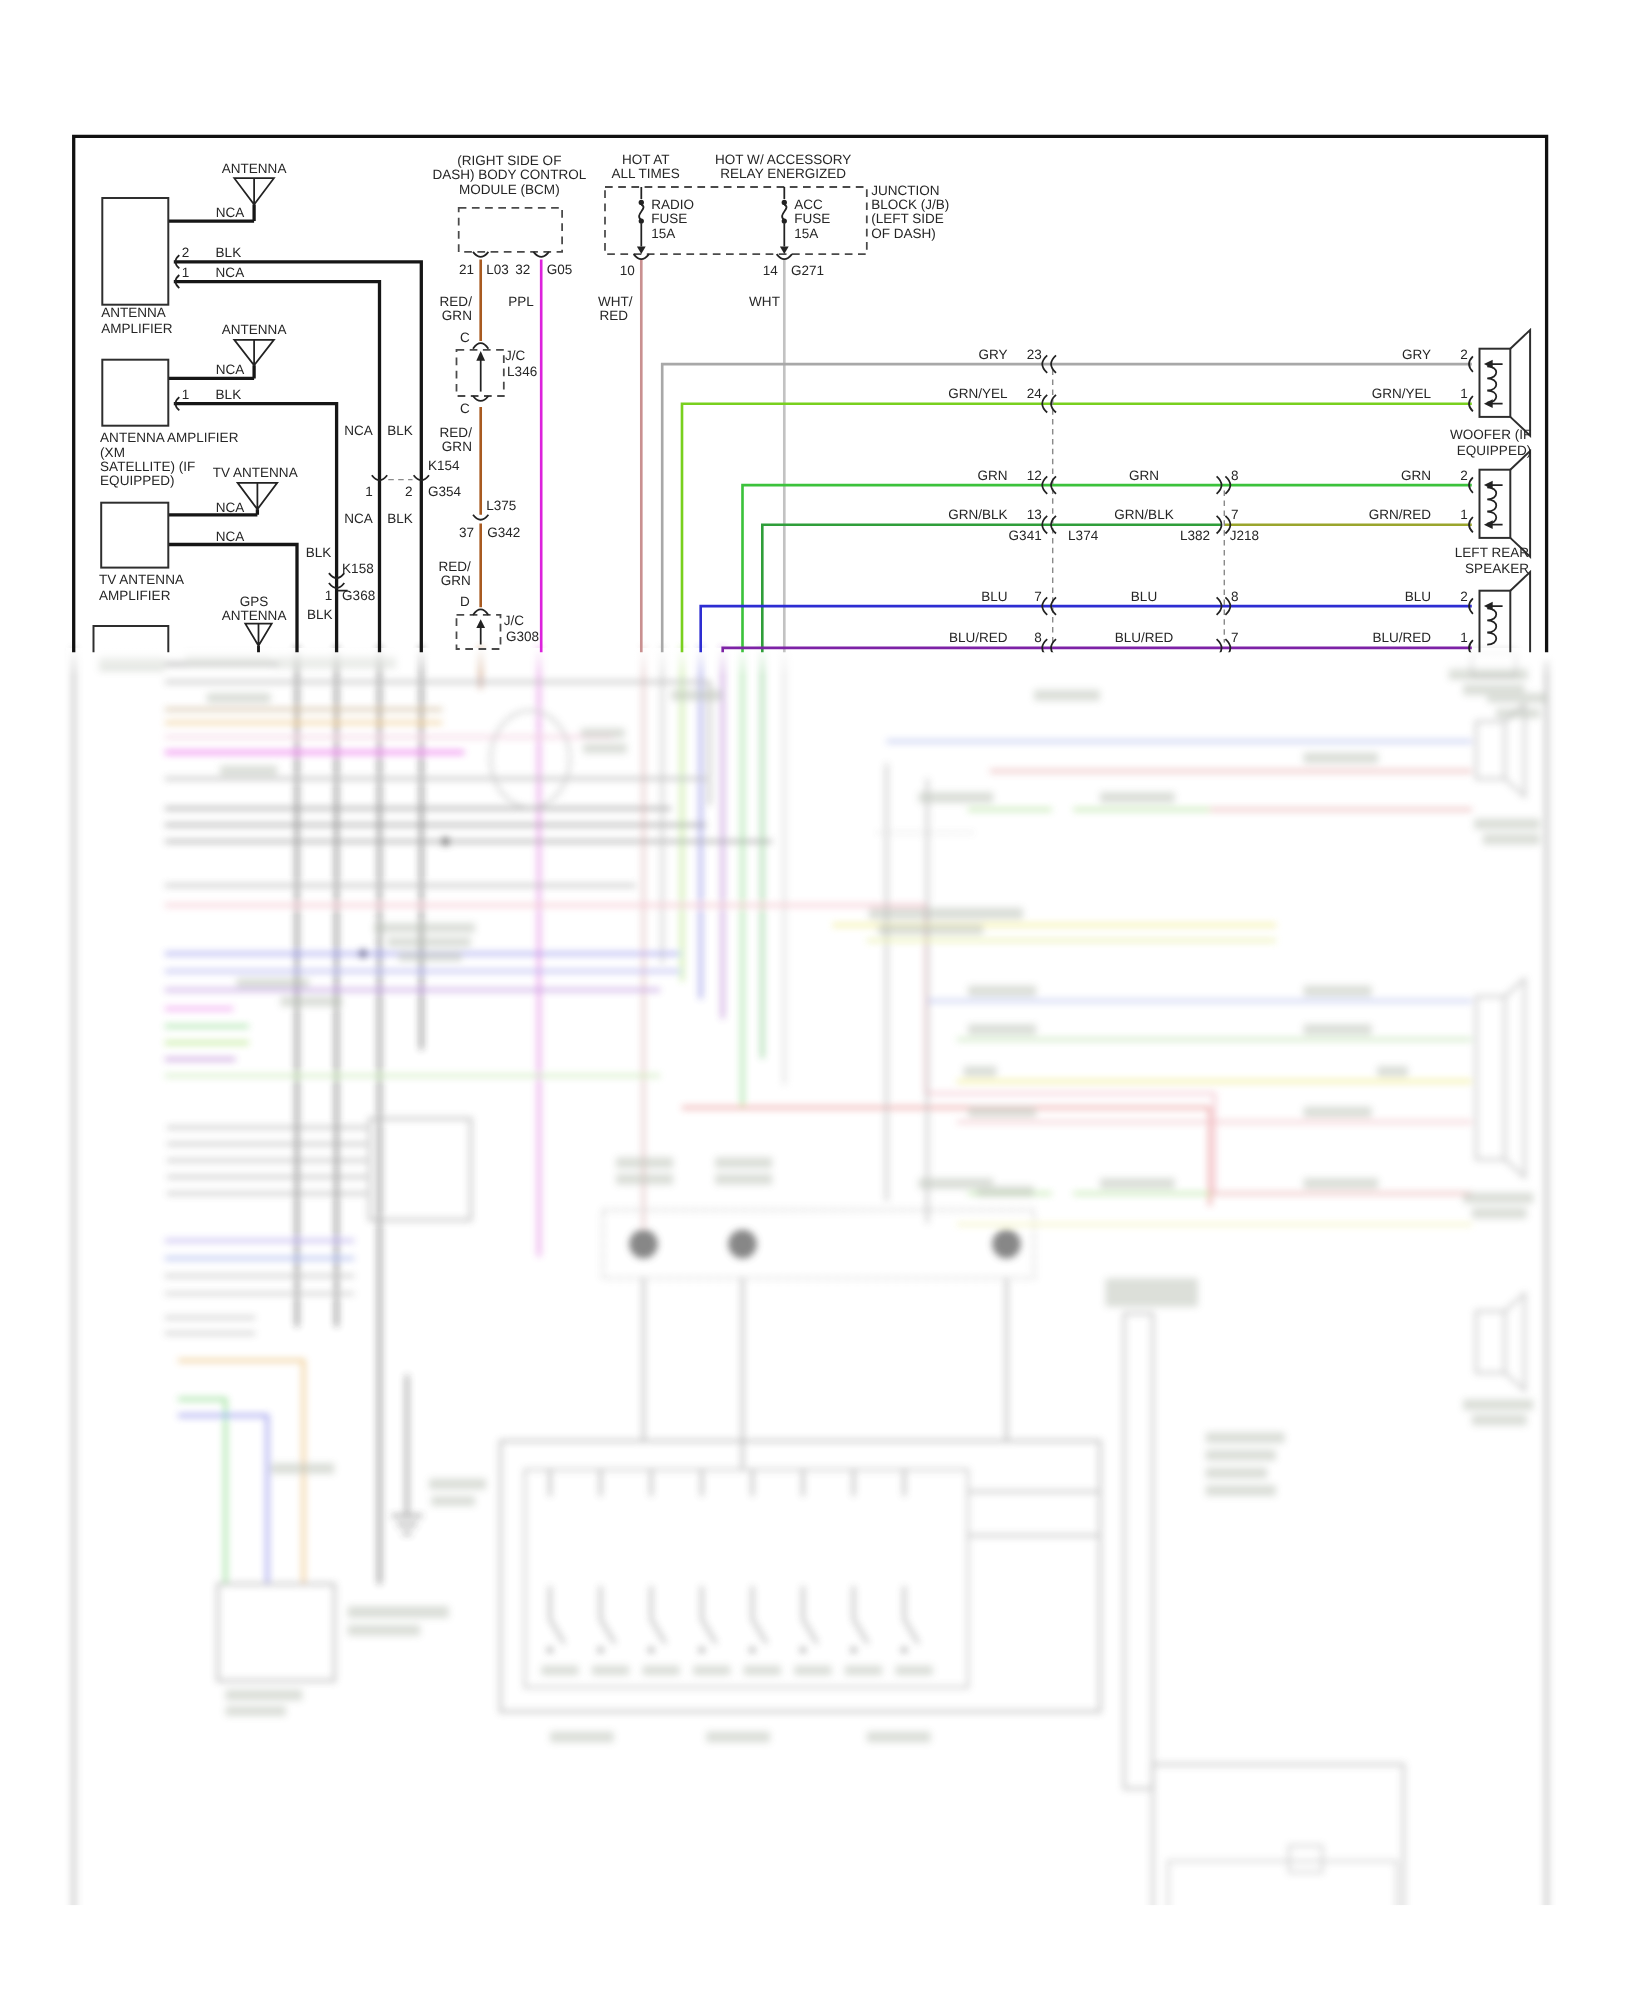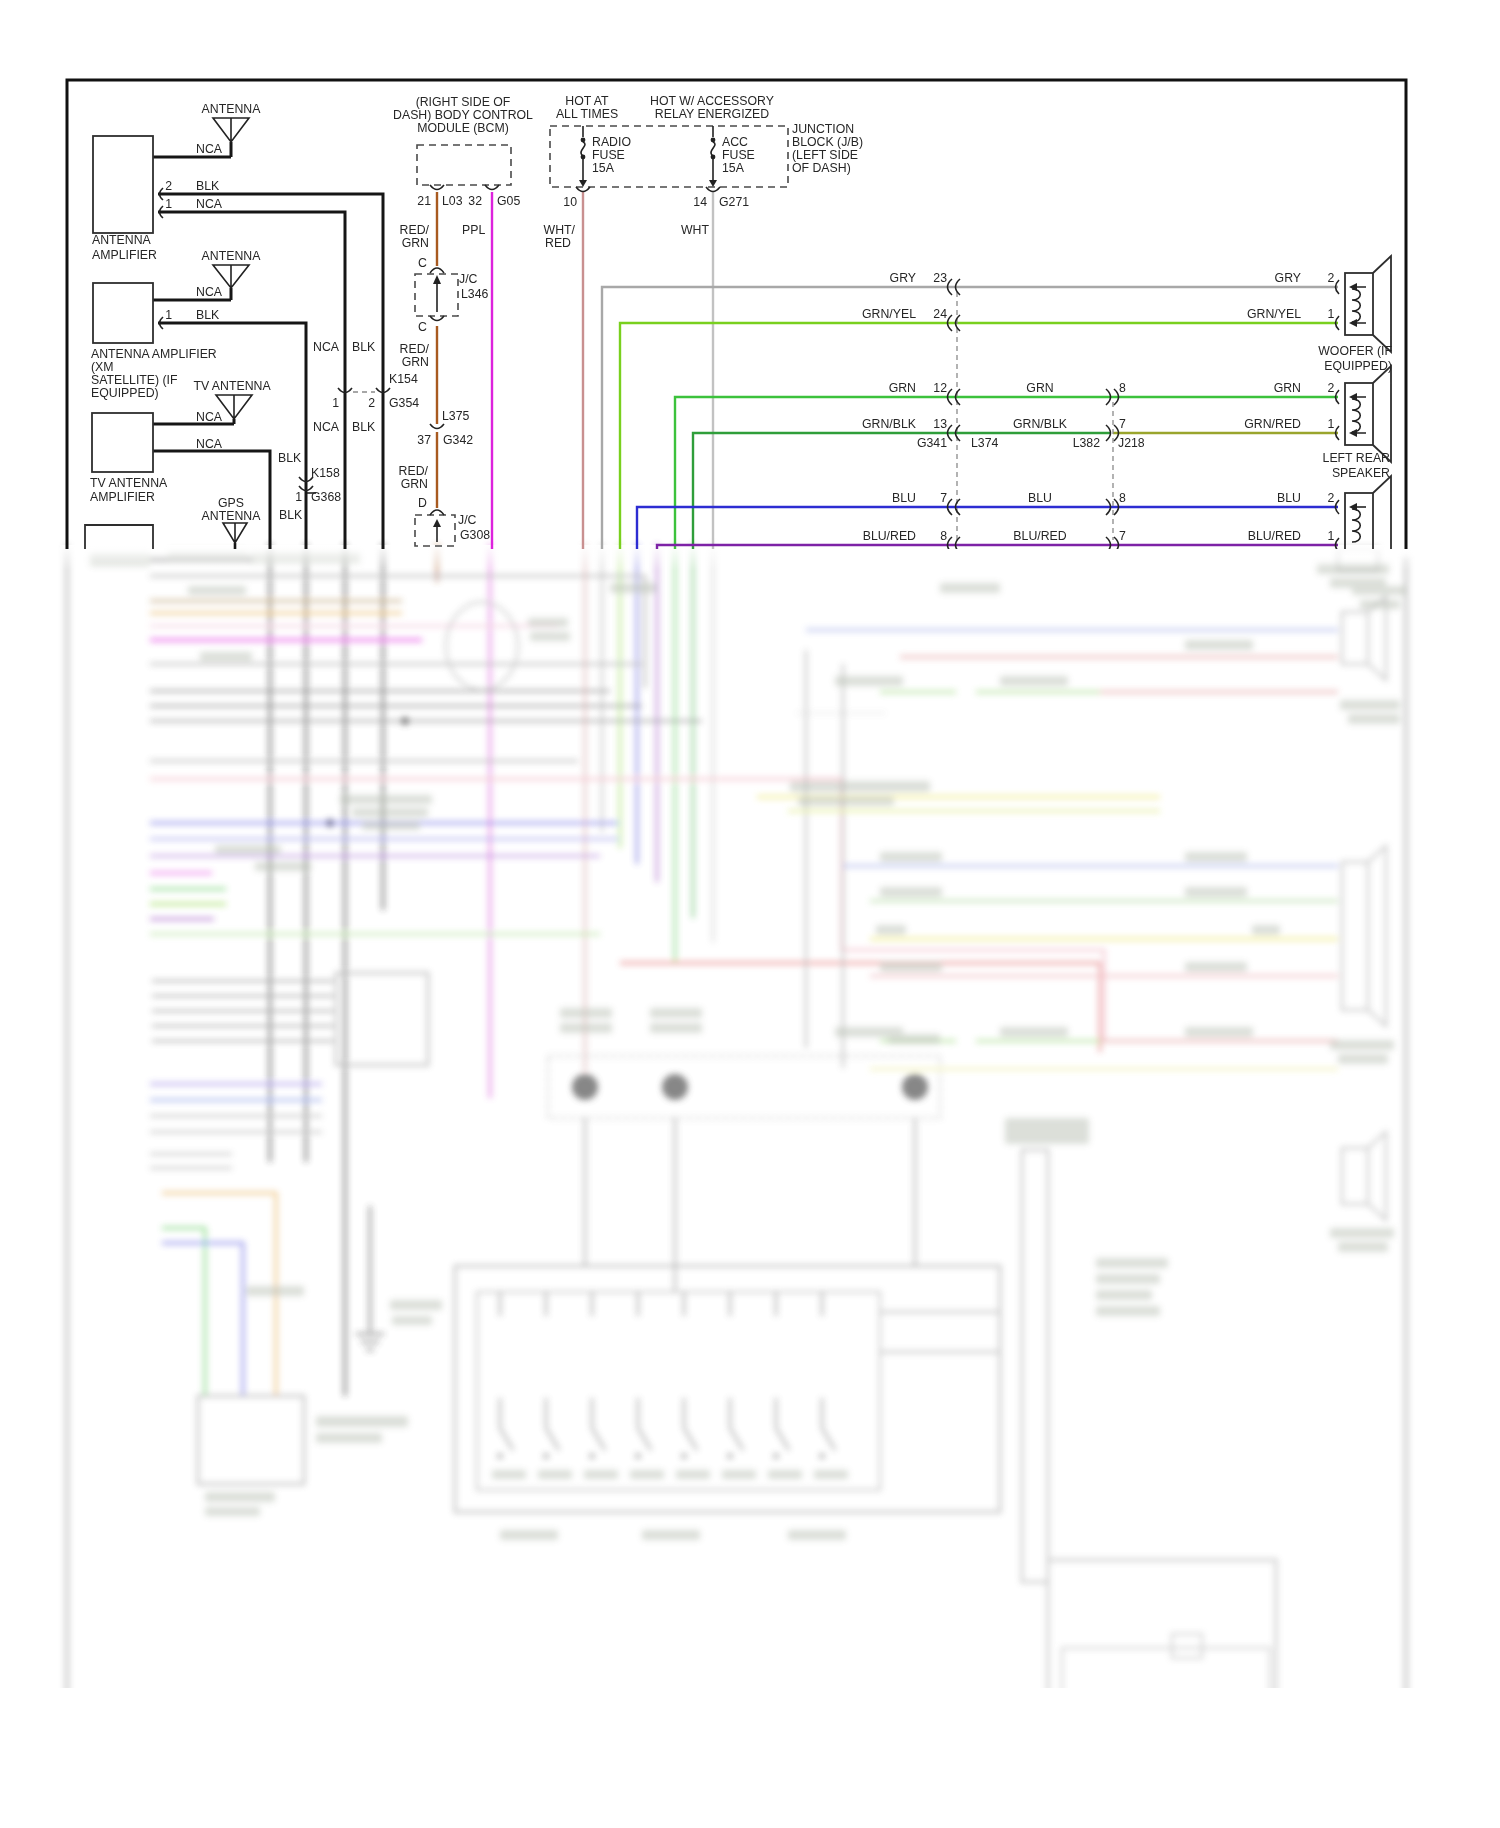--- a/index.html
+++ b/index.html
@@ -1,17 +1,17 @@
 <!DOCTYPE html>
 <html><head>
 <meta charset="utf-8">
 <style>
   html,body{margin:0;padding:0;background:#fff;}
   .stage{position:relative;width:1500px;height:1688px;background:#ffffff;overflow:hidden;
-         font-family:"Liberation Sans",sans-serif;}
+         font-family:"Liberation Sans",sans-serif;margin-top:44px;}
   .stage svg{position:absolute;left:0;top:0;}
   .sharp{z-index:3;clip-path:inset(0 0 51px 0);}
   .blurlayer{z-index:1;}
   svg text{font-size:12.3px;fill:#262626;font-family:"Liberation Sans",sans-serif;}
   .tm{text-anchor:middle}.te{text-anchor:end}
   .wk{stroke:#161616;stroke-width:3;fill:none;}
   .wk2{stroke:#161616;stroke-width:2.6;fill:none;}
   .wc{stroke-width:2.4;fill:none;}
   .bx{stroke:#2e2e2e;stroke-width:1.8;fill:none;}
   .bxd{stroke:#4a4a4a;stroke-width:1.6;fill:none;stroke-dasharray:7 5;}

